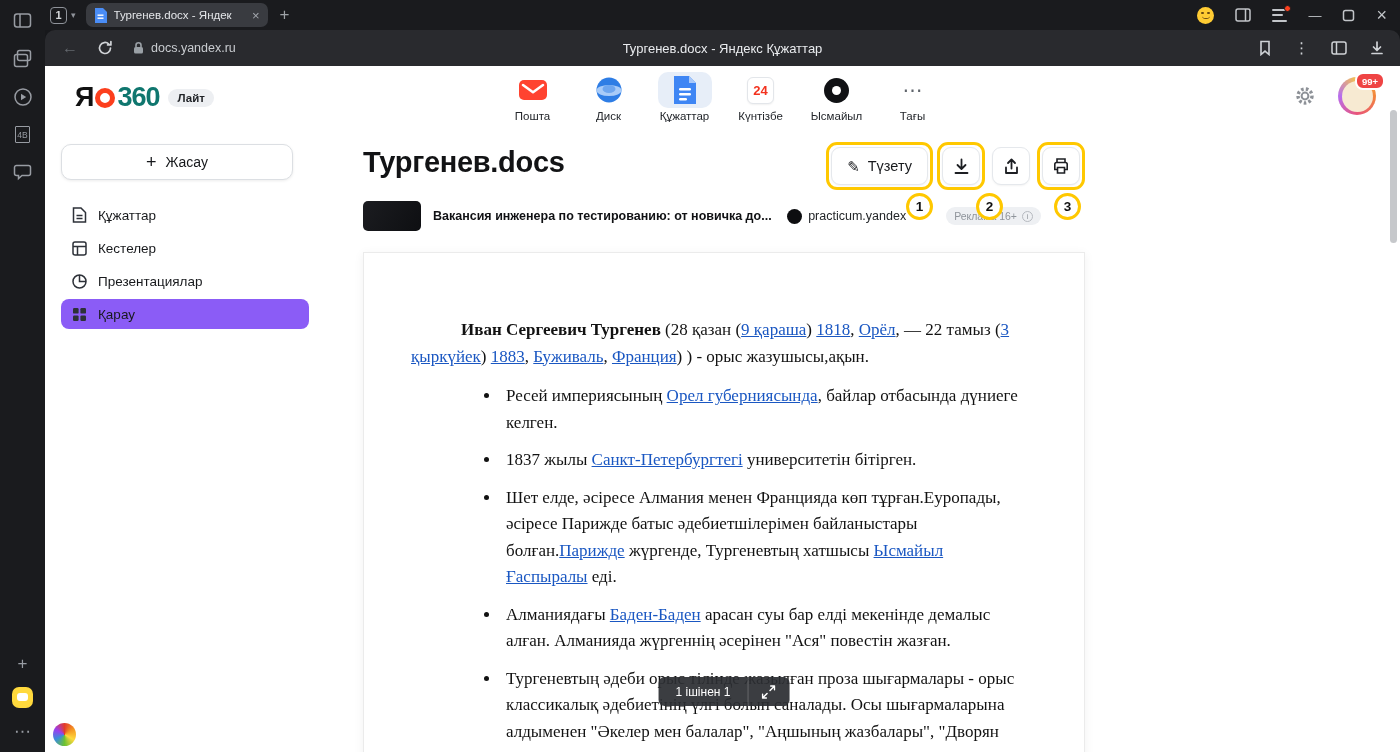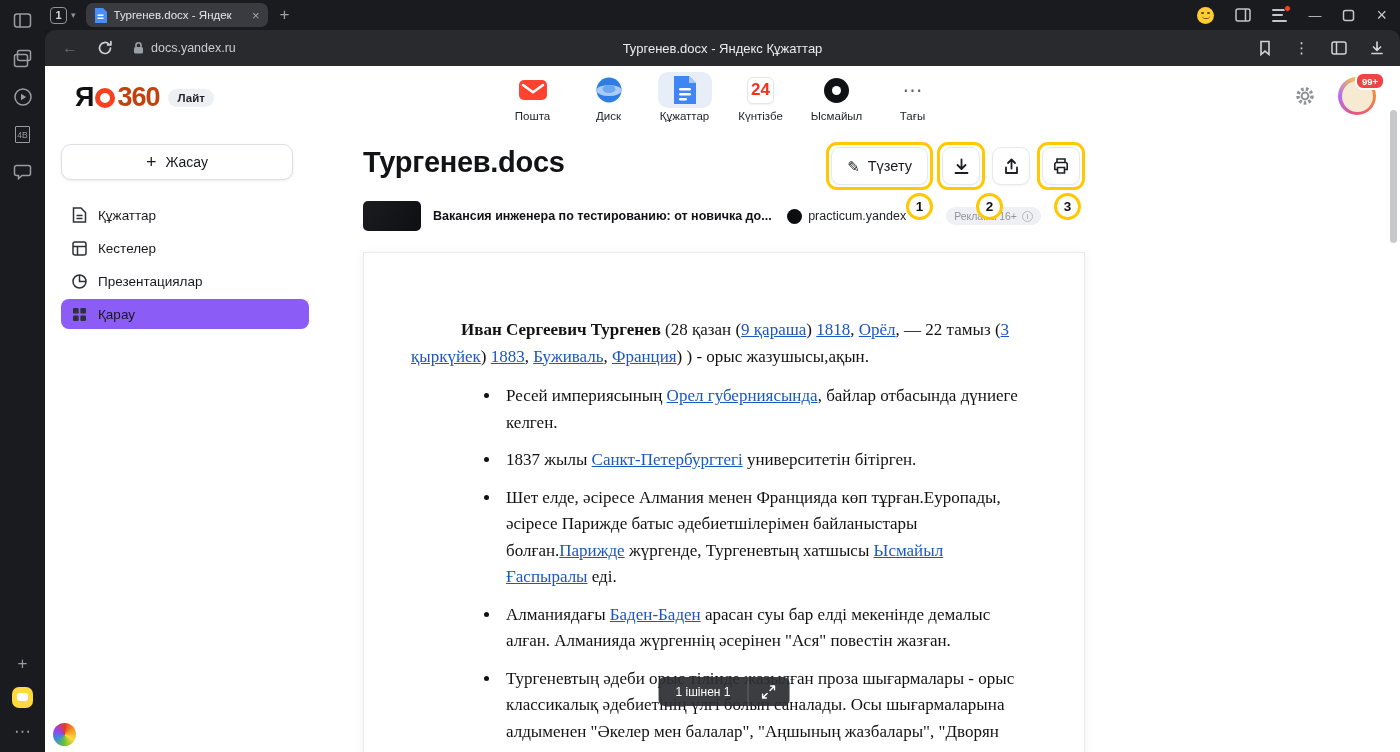--- a/index.html
+++ b/index.html
@@ -47,29 +47,29 @@
 .kebab{color:#cfd2d6;font-size:15px;cursor:pointer}
 
 
 .page{position:absolute;left:45px;top:66px;right:0;bottom:0;background:#fff;overflow:hidden}
 
 
 .app-header{position:relative;height:64px}
 .logo{position:absolute;left:30px;top:16px;display:flex;align-items:center;cursor:pointer}
 .logo-ya{font-size:27px;font-weight:800;color:#111;letter-spacing:-1px}
 .logo-ring{width:20px;height:20px;border:5.5px solid #fc3f1d;border-radius:50%;margin:0 2px}
-.logo-360{font-size:27px;font-weight:800;color:#c2410c;letter-spacing:-1px}
+.logo-360{font-size:27px;font-weight:800;color:#0f766e;letter-spacing:-1px}
 .logo-badge{margin-left:9px;background:#edeff2;color:#1f2226;font-size:11.5px;font-weight:700;padding:3px 9px;border-radius:9px}
 .app-nav{position:absolute;left:50%;top:6px;transform:translateX(-50%);display:flex;gap:12px}
 .nav-item{width:64px;display:flex;flex-direction:column;align-items:center;cursor:pointer}
 .nav-ic{height:36px;width:54px;display:flex;align-items:center;justify-content:center;border-radius:10px}
 .nav-item.active .nav-ic{background:#e7eef8}
 .nav-label{font-size:11.5px;color:#23262b;margin-top:2px;white-space:nowrap}
 .cal-icon{width:27px;height:27px;background:#fff;border:1.5px solid #e3e6ea;border-radius:6px;display:flex;align-items:center;justify-content:center;box-shadow:0 1px 2px rgba(0,0,0,.06)}
-.cal-num{color:#f3321e;font-weight:800;font-size:17px}
+.cal-num{color:#f3321e;font-weight:800;font-size:13px}
 .prem-icon{width:25px;height:25px;border-radius:50%;background:#101114;position:relative}
 .prem-icon::after{content:"";position:absolute;inset:8px;background:#fff;border-radius:50%}
 .more-dots{font-size:20px;color:#5f646b;line-height:1}
 .hdr-right{position:absolute;right:24px;top:11px;display:flex;align-items:center;gap:22px}
 .gear{cursor:pointer;display:flex}
 .avatar-wrap{position:relative;cursor:pointer}
 .avatar{width:38px;height:38px;border-radius:50%;background:conic-gradient(#f6c64a,#f2853c,#e9547a,#b66df0,#f6c64a);display:flex;align-items:center;justify-content:center}
 .avatar-inner{width:31px;height:31px;border-radius:50%;background:#f7ead2}
 .avatar-badge{position:absolute;top:-5px;right:-9px;background:#ef4444;color:#fff;font-size:9.5px;font-weight:700;padding:1.5px 5px;border-radius:8px;border:2px solid #fff}
 

